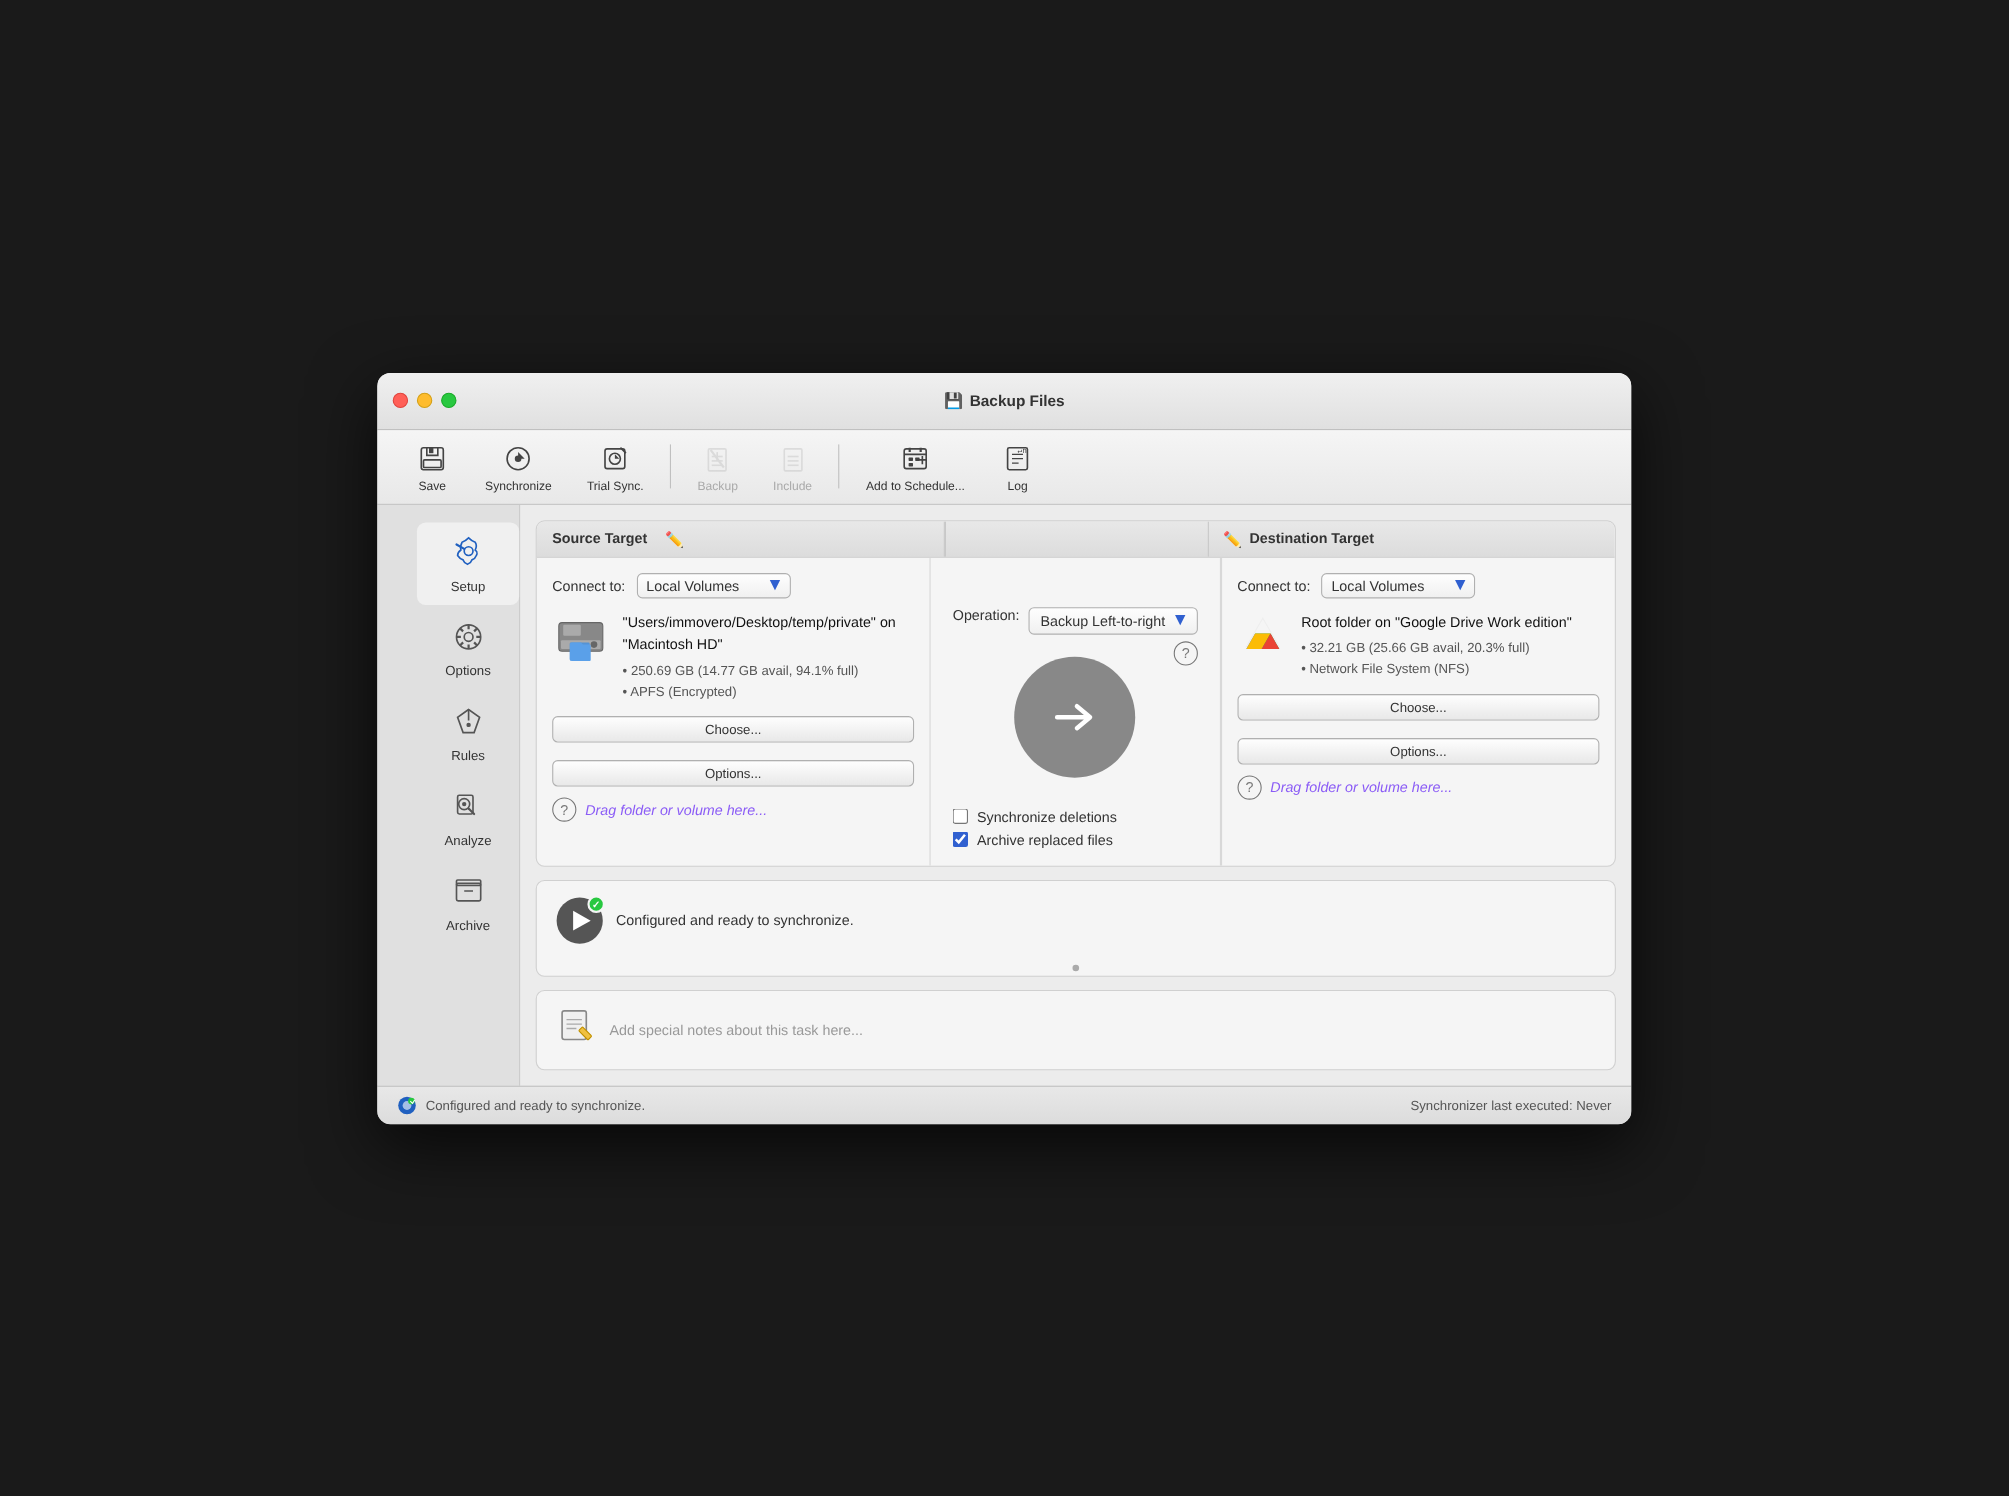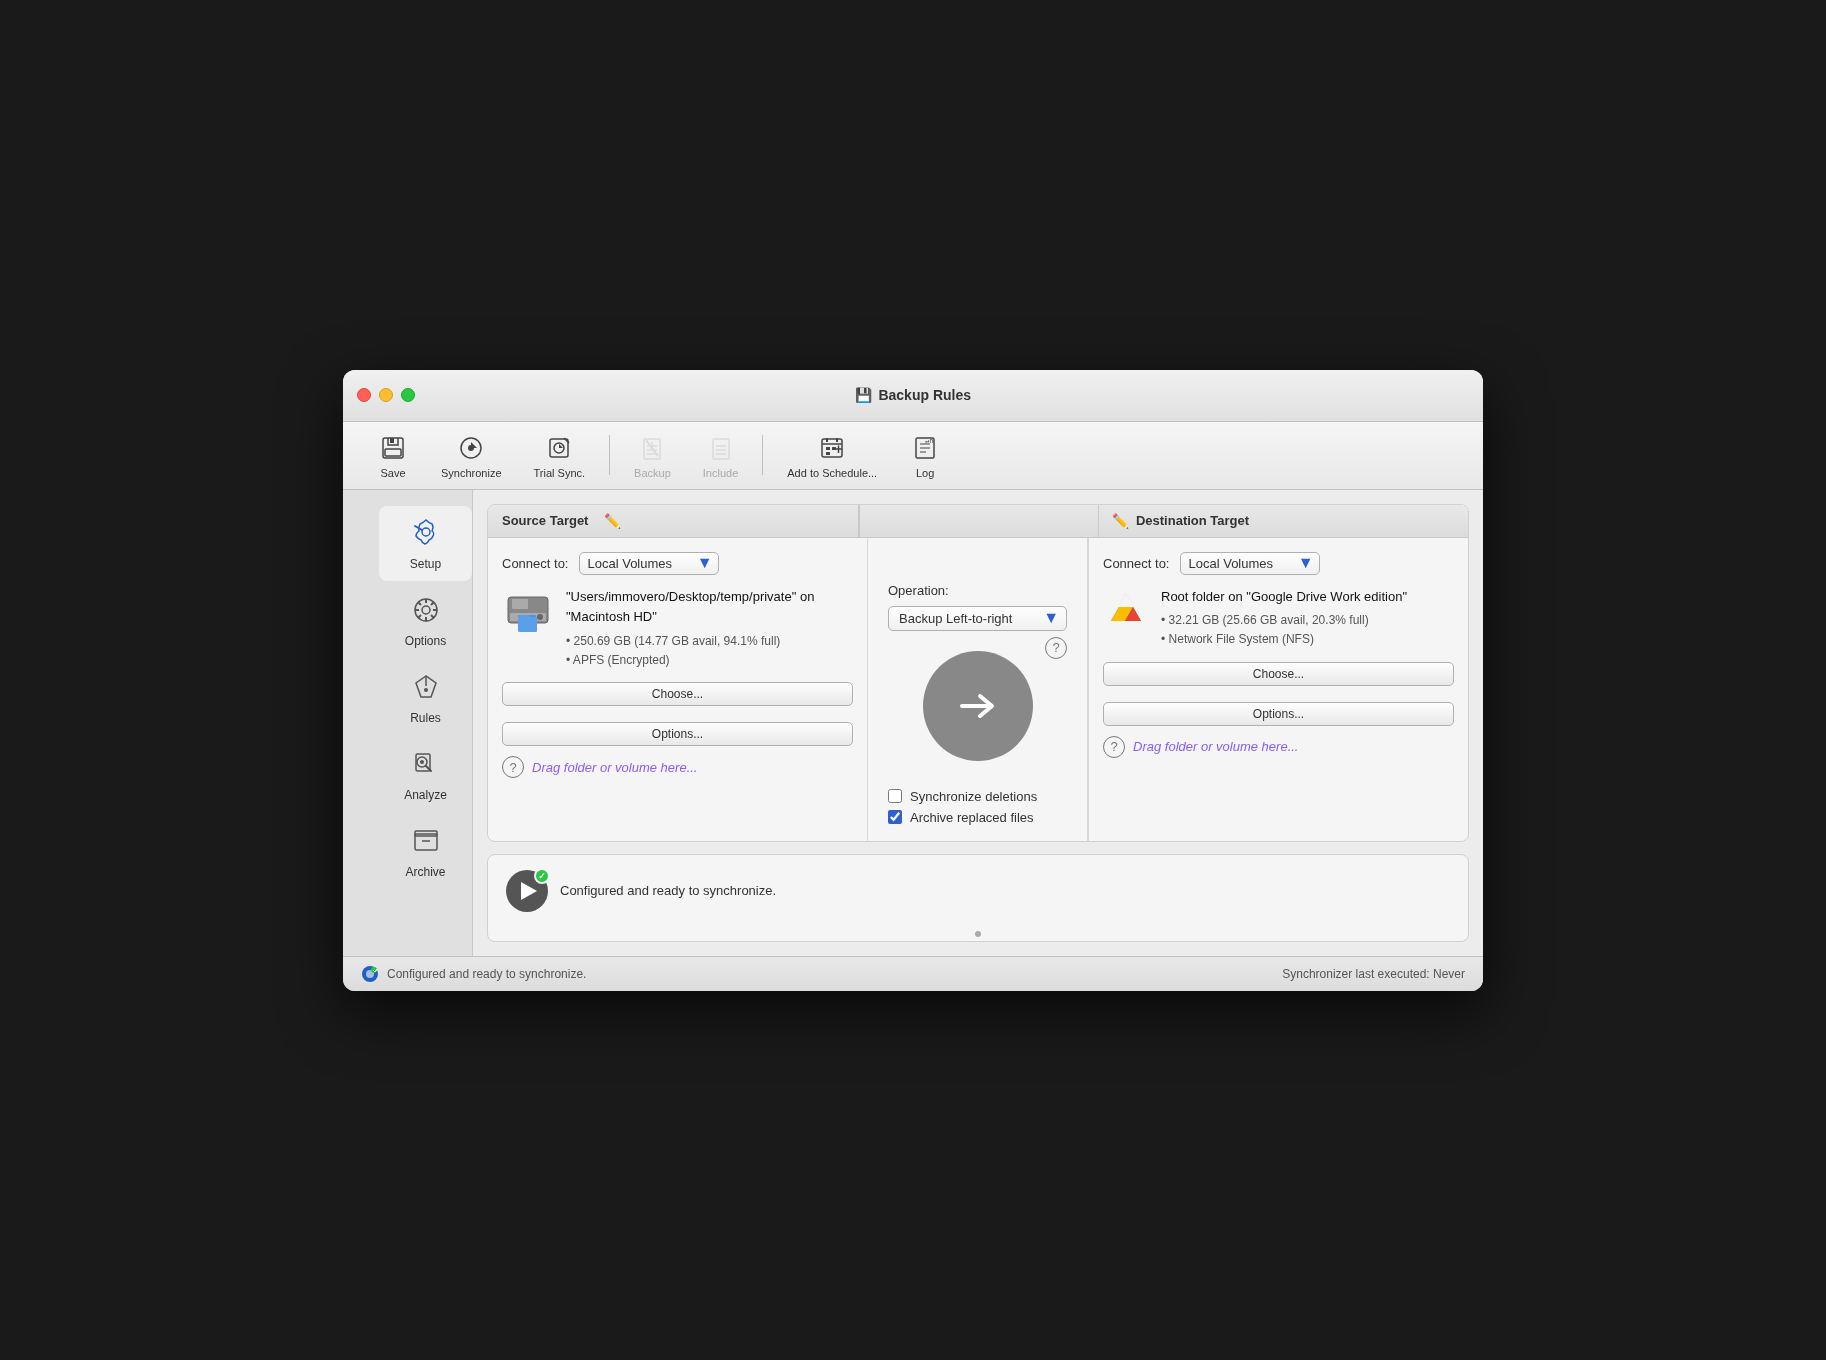--- a/index.html
+++ b/index.html
@@ -479,21 +479,21 @@
 <div class="window">
 
   <div class="title-bar">
     <div class="traffic-lights">
       <div class="tl tl-red"></div>
       <div class="tl tl-yellow"></div>
       <div class="tl tl-green"></div>
     </div>
     <div class="title-bar-title">
       <span>💾</span>
-      <span>Backup Rules</span>
+      <span>Backup Files</span>
     </div>
   </div>
 
   <div class="toolbar">
     <button class="toolbar-btn">
       <div class="icon-area">
         <svg width="28" height="28" viewBox="0 0 28 28" fill="none">
           <rect x="4" y="4" width="20" height="20" rx="2" stroke="#444" stroke-width="1.5" fill="none"></rect>
           <path d="M9 4 L9 11 L19 11 L19 4" stroke="#444" stroke-width="1.5" fill="none"></path>
           <rect x="11" y="4" width="4" height="5" fill="#444"></rect>
@@ -694,21 +694,21 @@
             <button class="mac-btn">Choose...</button>
             <button class="mac-btn">Options...</button>
           </div>
           <div class="drag-area">
             <div class="drag-help">?</div>
             <span class="drag-text">Drag folder or volume here...</span>
           </div>
         </div>
 
         <div class="operation-section">
-          <div style="display:flex; flex-direction:column; width:100%; gap:8px; align-items:flex-start;margin-top:29px;">
+          <div style="display:flex; width:100%; gap:8px; align-items:flex-start;margin-top:29px;">
             <span class="op-label">Operation:</span>
             <div class="op-select-container">
               <select class="op-select">
                 <option>Backup Left-to-right</option>
               </select>
               <span class="select-arrow" style="color:#3060d0; right:8px;">▼</span>
             </div>
           </div>
           <div style="position:relative; display:flex; justify-content:center; width:100%;">
             <div class="arrow-circle">
@@ -781,20 +781,33 @@
             </div>
             <div class="green-badge">✓</div>
           </div>
           <span class="readiness-text">Configured and ready to synchronize.</span>
         </div>
         <div style="display:flex; justify-content:center; padding:4px 0;">
           <div class="scroll-indicator"></div>
         </div>
       </div>
 
+      <div class="notes-panel">
+        <div class="notes-icon">
+          <svg width="36" height="36" viewBox="0 0 36 36" fill="none">
+            <rect x="5" y="4" width="22" height="26" rx="2" stroke="#888" stroke-width="1.5" fill="#f0f0f0"></rect>
+            <line x1="9" y1="12" x2="23" y2="12" stroke="#aaa" stroke-width="1.2"></line>
+            <line x1="9" y1="16" x2="23" y2="16" stroke="#aaa" stroke-width="1.2"></line>
+            <line x1="9" y1="20" x2="18" y2="20" stroke="#aaa" stroke-width="1.2"></line>
+
+            <rect x="20" y="22" width="5" height="12" rx="1" transform="rotate(-45 20 22)" fill="#f0c040" stroke="#c09000" stroke-width="1"></rect>
+          </svg>
+        </div>
+        <span class="notes-text">Add special notes about this task here...</span>
+      </div>
 
     </div>
   </div>
 
   <div class="status-bar">
     <div class="status-left">
       <svg width="18" height="18" viewBox="0 0 18 18">
         <circle cx="9" cy="9" r="8" fill="#2060c0"></circle>
         <circle cx="9" cy="9" r="4" fill="white" opacity="0.6"></circle>
         <circle cx="13" cy="5" r="3" fill="#28c840"></circle>

